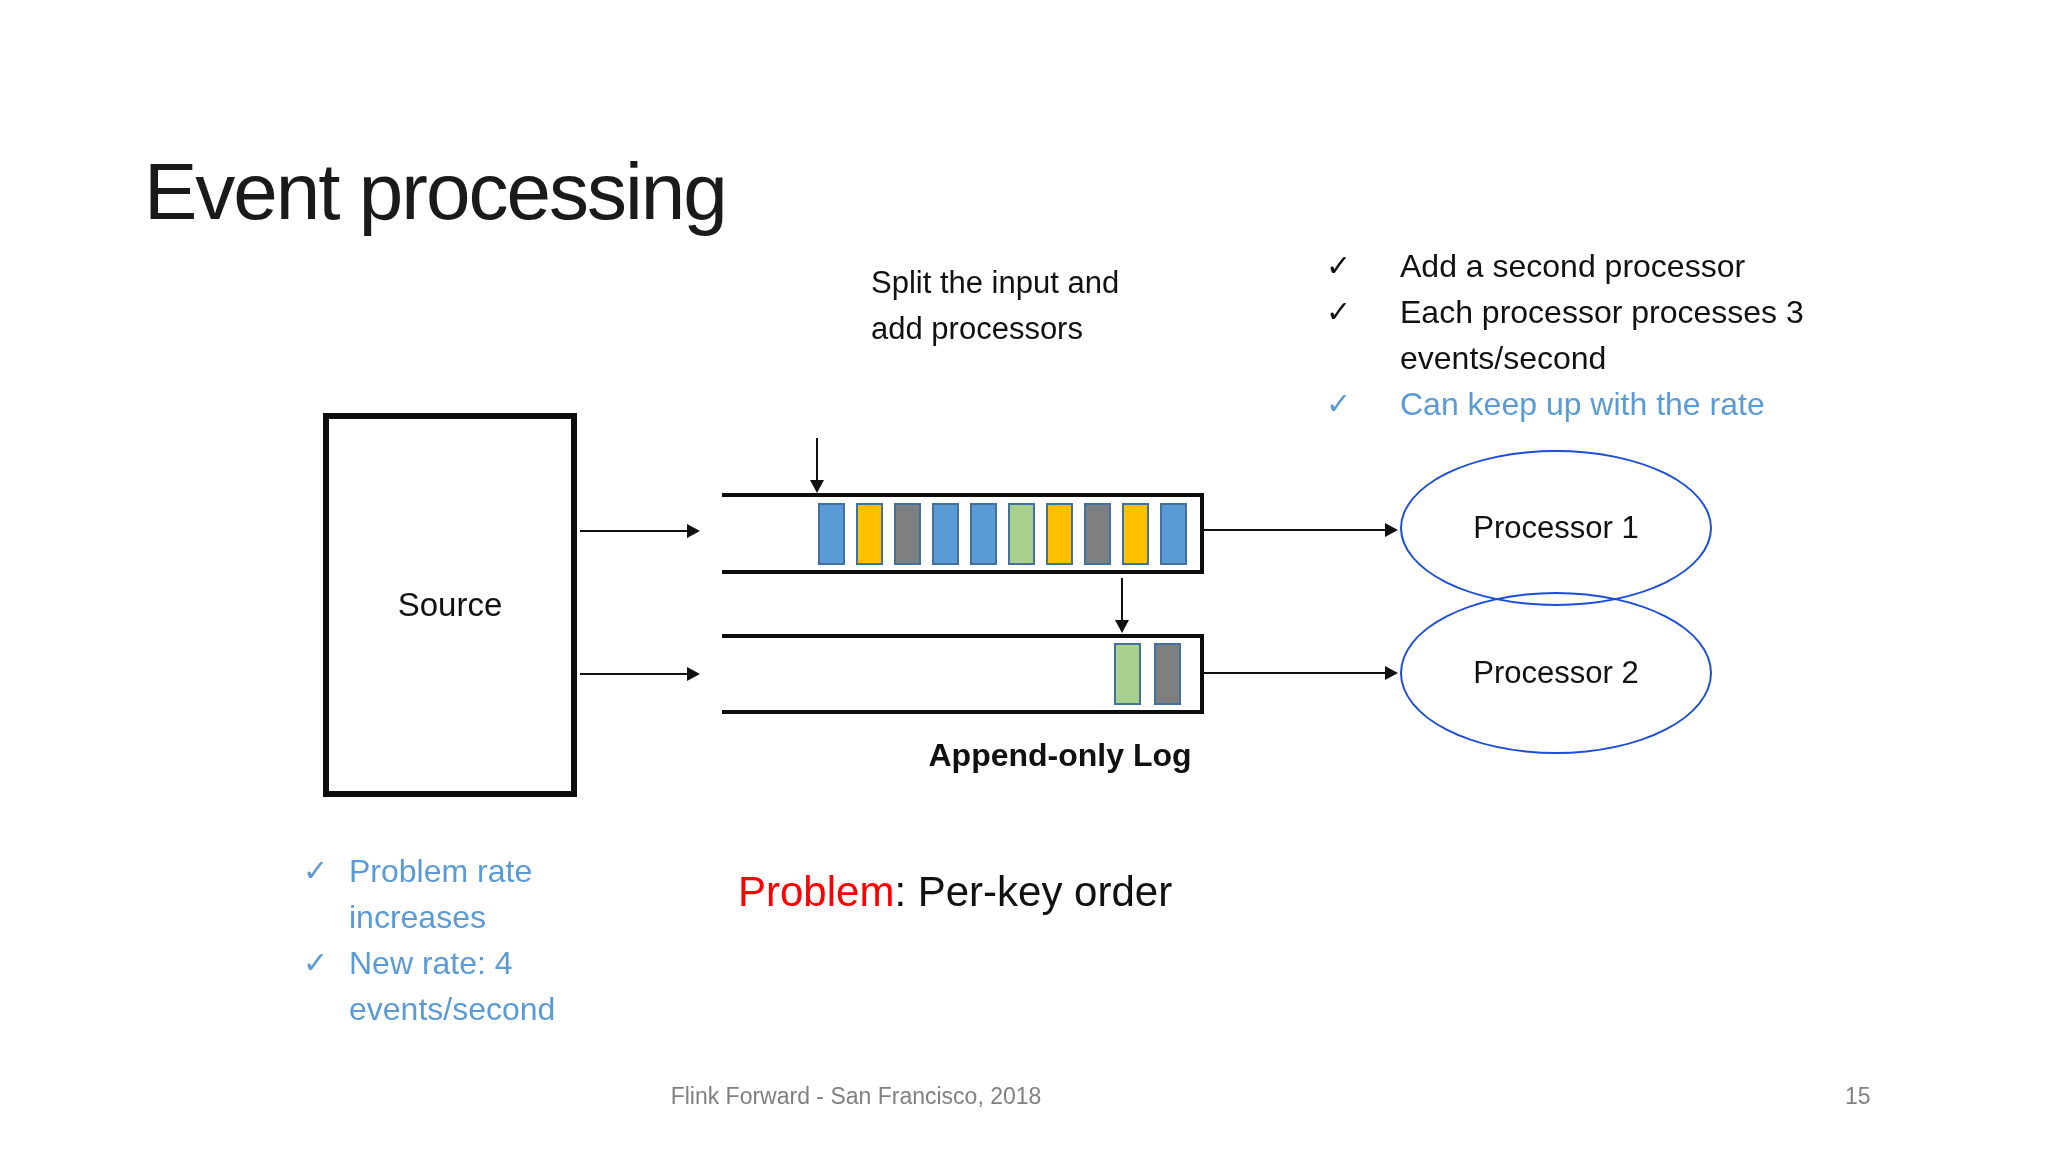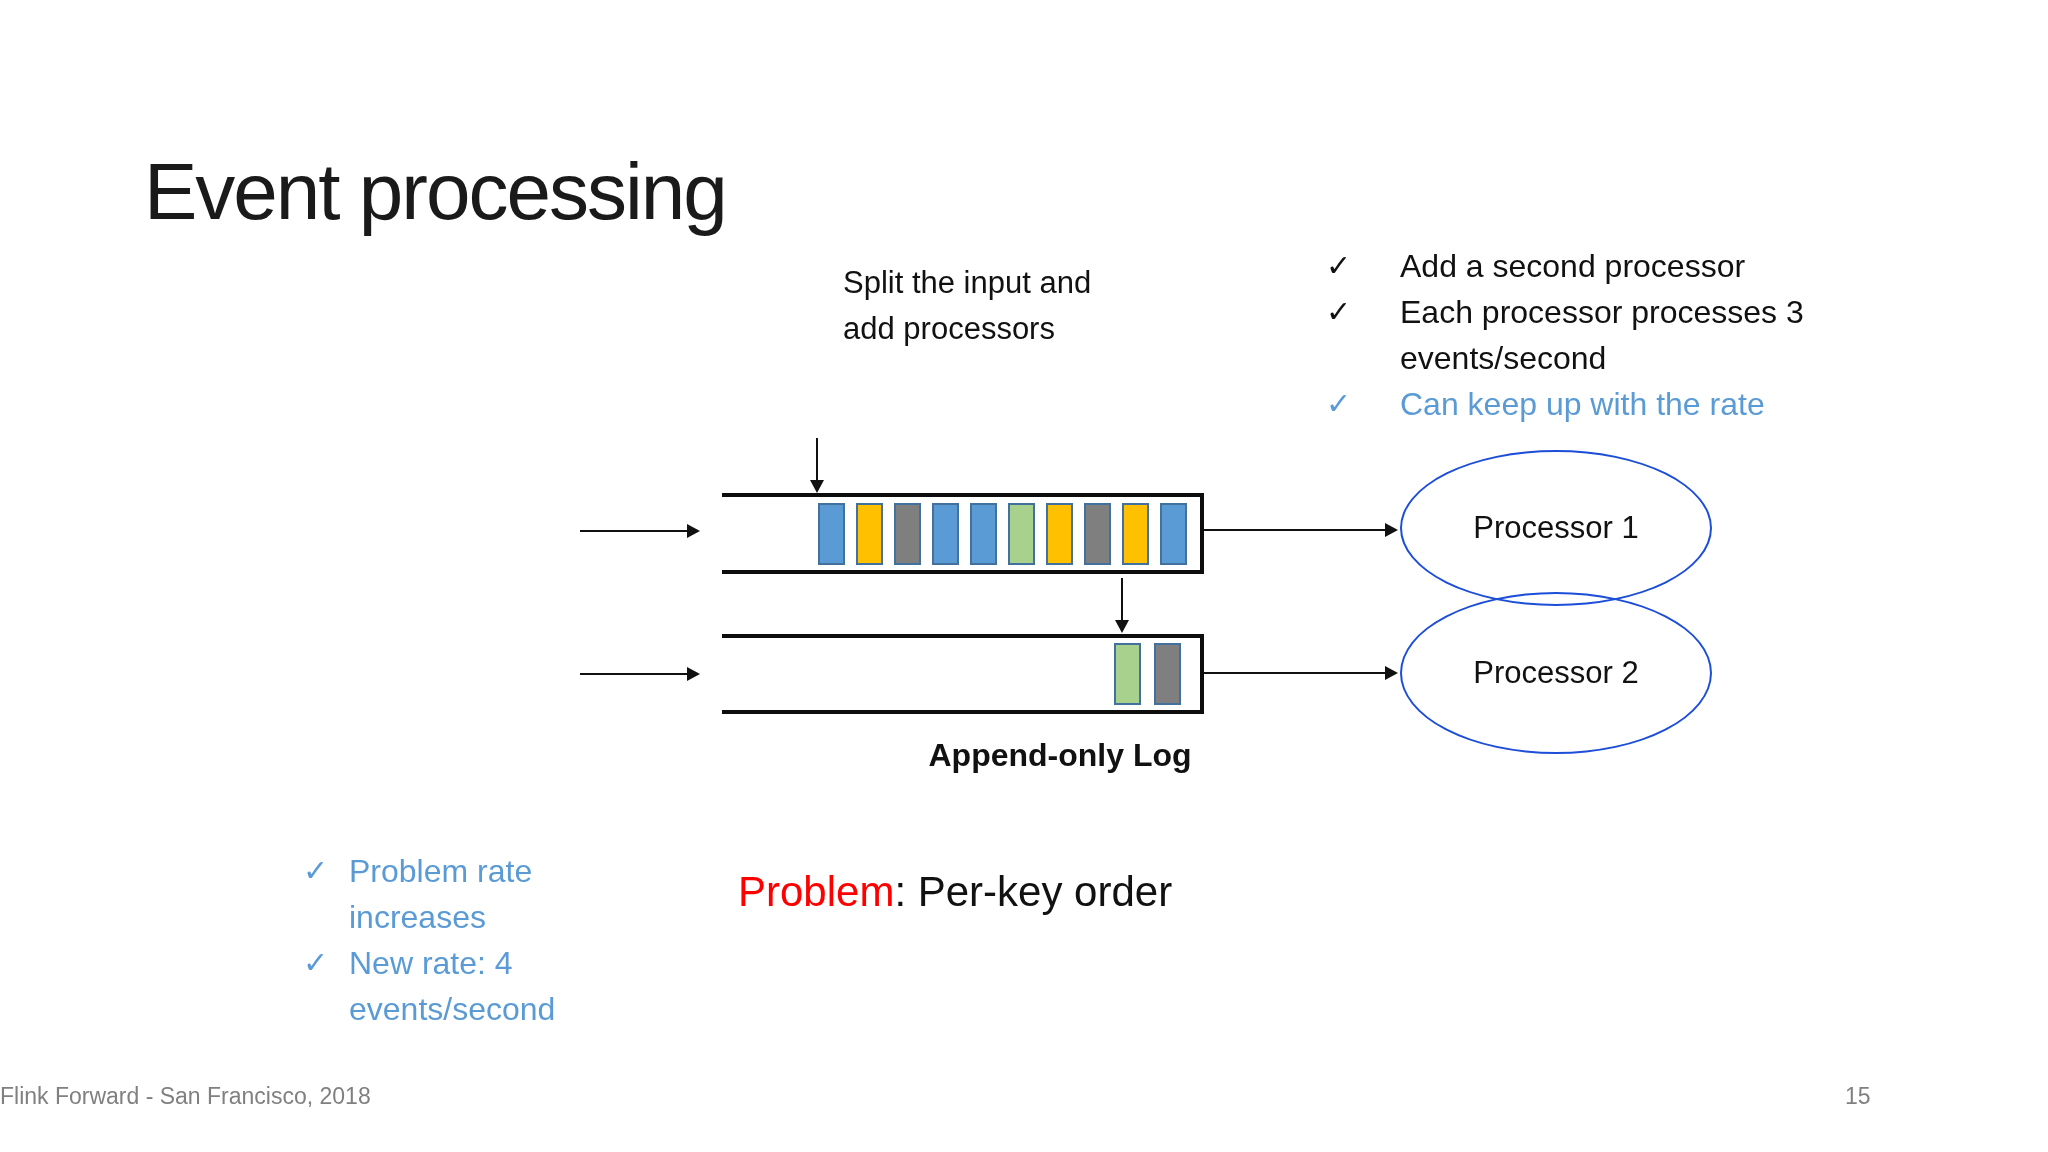--- a/index.html
+++ b/index.html
@@ -13,21 +13,21 @@
   }
   .abs{position:absolute;}
 
   .title{
     left:144px;top:92px;
     font-size:80px;font-weight:300;letter-spacing:-2px;
     color:#1a1a1a;white-space:nowrap;
   }
 
   .split-note{
-    left:843px;top:260px;
+    left:871px;top:260px;
     font-size:31px;line-height:46px;
     white-space:pre-line;
   }
 
   ul.checklist{
     list-style:none;margin:0;padding:0;
   }
   ul.checklist li{
     display:flex;align-items:flex-start;
     font-size:32px;line-height:46px;
@@ -93,21 +93,21 @@
     font-size:31px;white-space:nowrap;
   }
   .proc1{left:1400px;top:450px;width:312px;height:156px;}
   .proc2{left:1400px;top:592px;width:312px;height:162px;}
 
   .problem{left:738px;top:868px;font-size:42px;white-space:nowrap;}
   .problem .plabel{color:var(--red,#FF0000);}
 
   .footer{
     left:0;top:1083px;width:1712px;
-    font-size:23px;color:var(--footer-gray,#808080);
+    text-align:center;font-size:23px;color:var(--footer-gray,#808080);
   }
   .page-number{
     left:1845px;top:1083px;width:60px;
     font-size:23px;color:var(--footer-gray,#808080);
   }
 </style>
 </head>
 <body>
 
 <div class="slide">
@@ -125,20 +125,23 @@
       <li>
         <span class="check">✓</span>
         <span class="ctext">Each processor processes 3 events/second</span>
       </li>
       <li class="blue">
         <span class="check">✓</span>
         <span class="ctext">Can keep up with the rate</span>
       </li>
     </ul>
 
+  <div class="abs source-box">
+    <span>Source</span>
+  </div>
 
   <div class="abs harrow" style="left:580px;top:530px;width:107px;"></div>
   <div class="abs harrow" style="left:580px;top:673px;width:107px;"></div>
 
   <div class="abs varrow" style="left:816px;top:438px;height:42px;"></div>
 
   <div class="abs varrow" style="left:1121px;top:578px;height:42px;"></div>
 
   <div class="abs lane lane1" id="lane1">
       <div class="block" style="background: rgb(91, 155, 213);"></div>

